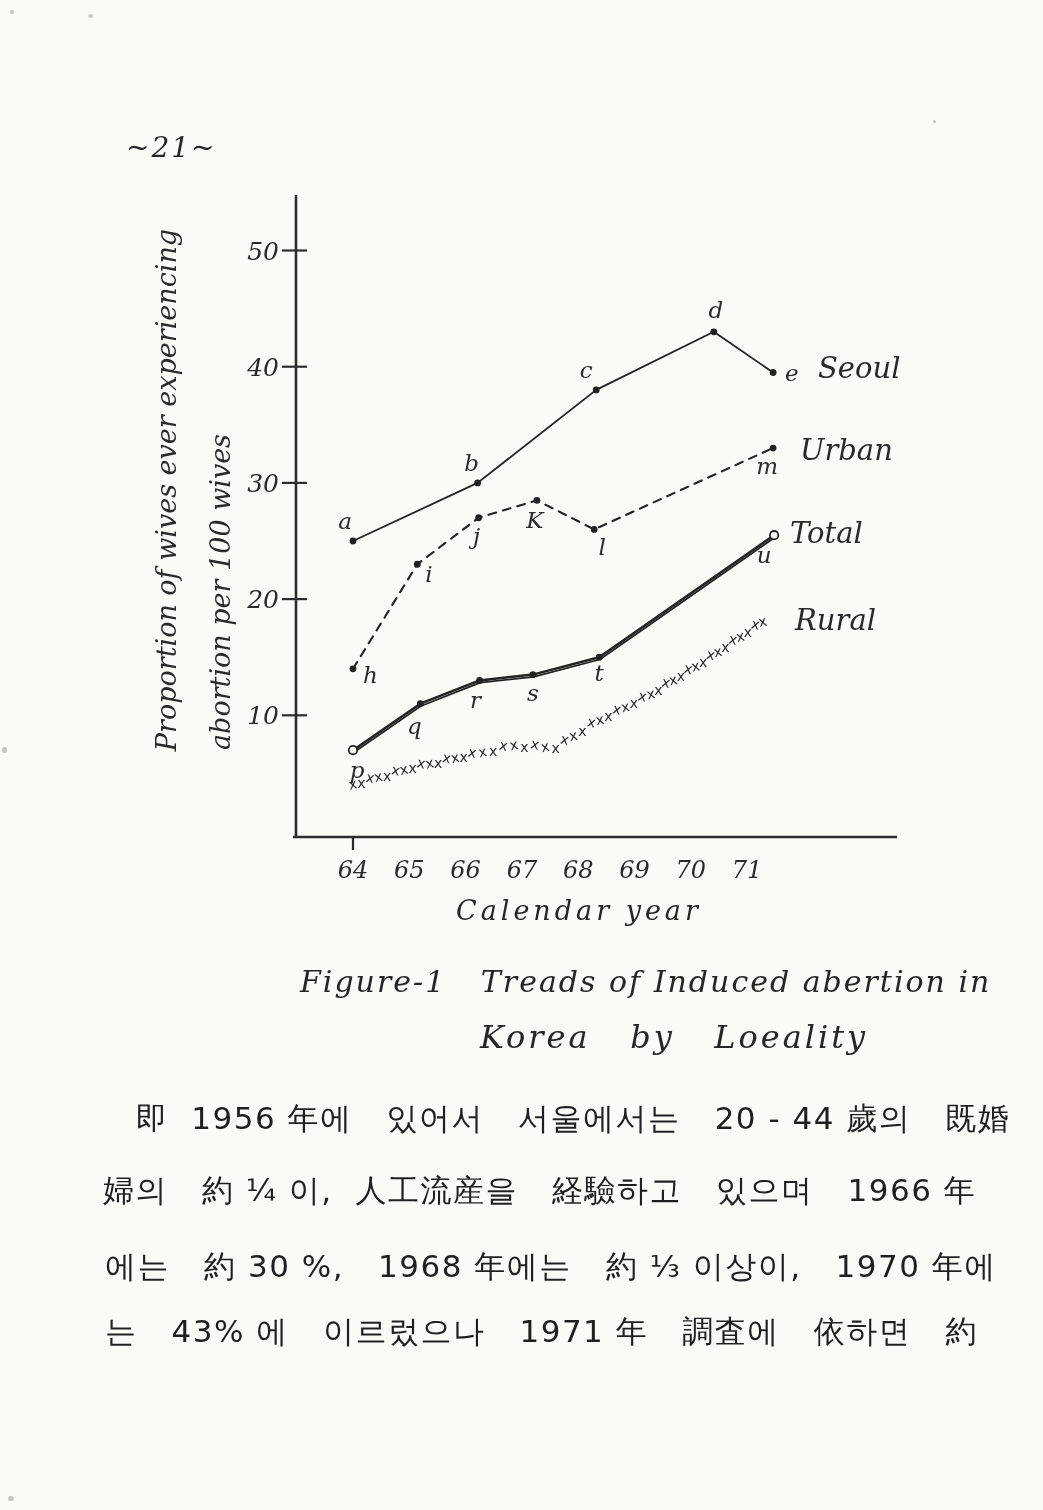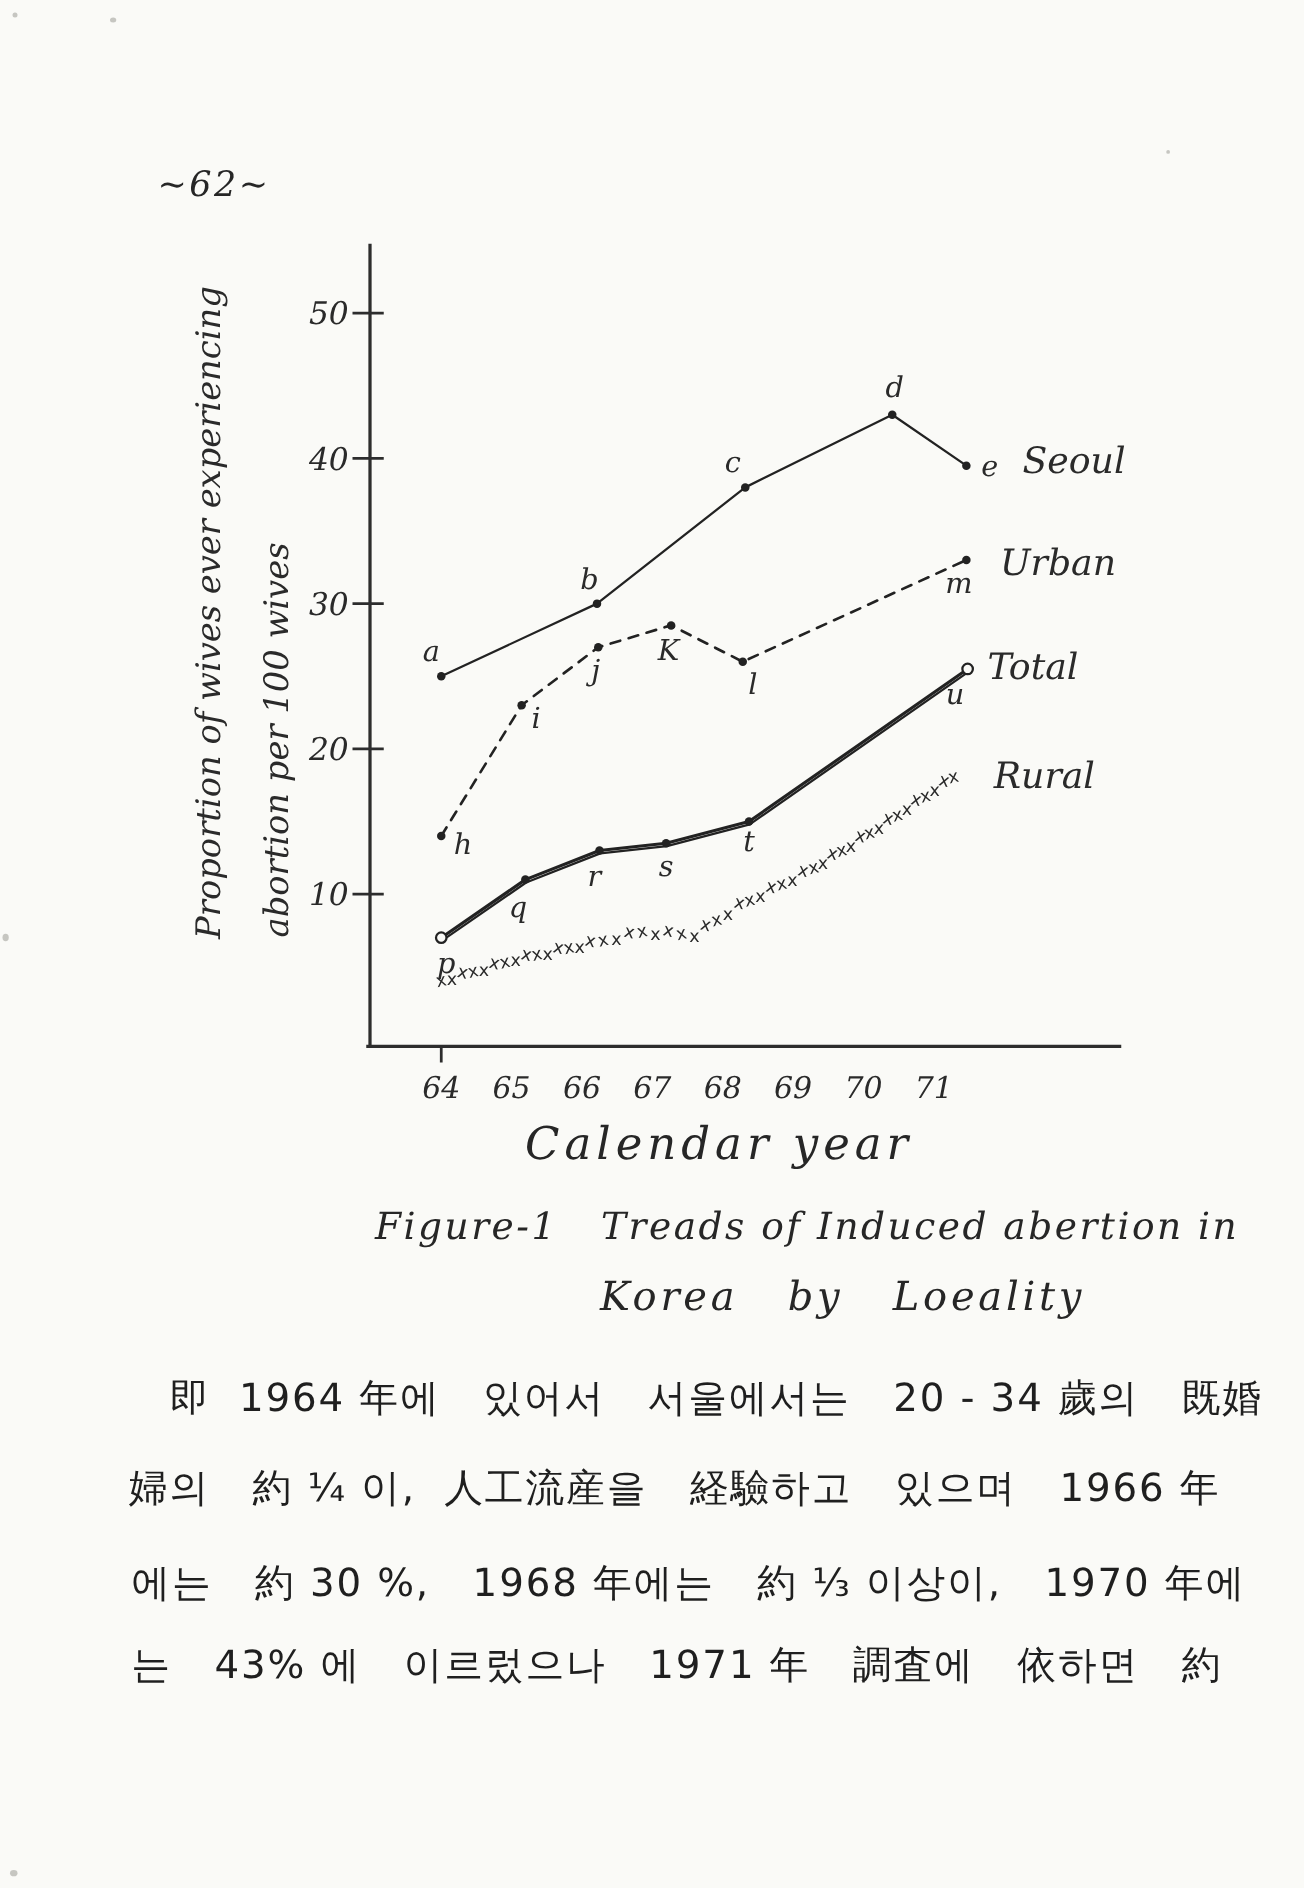--- a/index.html
+++ b/index.html
@@ -36,21 +36,21 @@
 </style>
 </head>
 <body>
 
 <div class="speck" style="left:10px;top:10px;width:4px;height:4px;"></div>
 <div class="speck" style="left:88px;top:14px;width:5px;height:4px;"></div>
 <div class="speck" style="left:2px;top:747px;width:5px;height:6px;"></div>
 <div class="speck" style="left:8px;top:1496px;width:6px;height:5px;"></div>
 <div class="speck" style="left:933px;top:120px;width:3px;height:3px;"></div>
 
-<div class="hw" style="left:126px;top:131px;font-size:28px;letter-spacing:2px;">~62~</div>
+<div class="hw" style="left:126px;top:131px;font-size:28px;letter-spacing:2px;">~21~</div>
 
 <svg id="chart-svg" width="1043" height="1510" viewBox="0 0 1043 1510">
     <line x1="296" y1="195" x2="296" y2="837" stroke="#2d2d2d" stroke-width="2.6"></line>
     <line x1="293" y1="837" x2="897" y2="837" stroke="#2d2d2d" stroke-width="2.6"></line>
     <line x1="282" y1="250.5" x2="307" y2="250.5" stroke="#2d2d2d" stroke-width="2.2"></line>
     <text x="279" y="259.5" class="tick-label" text-anchor="end">50</text>
     <line x1="282" y1="366.70000000000005" x2="307" y2="366.70000000000005" stroke="#2d2d2d" stroke-width="2.2"></line>
     <text x="279" y="375.70000000000005" class="tick-label" text-anchor="end">40</text>
     <line x1="282" y1="482.90000000000003" x2="307" y2="482.90000000000003" stroke="#2d2d2d" stroke-width="2.2"></line>
     <text x="279" y="491.90000000000003" class="tick-label" text-anchor="end">30</text>
@@ -155,21 +155,21 @@
     <text x="718.05" y="656.5594012783248" class="x-glyph" text-anchor="middle" transform="rotate(-12 718.05 652.5594012783248)">x</text>
     <text x="725.4999999999999" y="652.4036403698867" class="x-glyph" text-anchor="middle" transform="rotate(0 725.4999999999999 648.4036403698867)">x</text>
     <text x="732.9499999999999" y="644.1211689724814" class="x-glyph" text-anchor="middle" transform="rotate(12 732.9499999999999 640.1211689724814)">x</text>
     <text x="740.3999999999999" y="641.3391539552799" class="x-glyph" text-anchor="middle" transform="rotate(-12 740.3999999999999 637.3391539552799)">x</text>
     <text x="747.8499999999999" y="637.1300814729111" class="x-glyph" text-anchor="middle" transform="rotate(0 747.8499999999999 633.1300814729111)">x</text>
     <text x="755.3" y="628.8614414149982" class="x-glyph" text-anchor="middle" transform="rotate(12 755.3 624.8614414149982)">x</text>
     <text x="762.7499999999999" y="626.1187725759994" class="x-glyph" text-anchor="middle" transform="rotate(-12 762.7499999999999 622.1187725759994)">x</text>
     <text x="795" y="630" class="series-label" text-anchor="start">Rural</text>
   </svg>
 
-<div class="hw" style="left:420px;top:895px;font-size:36px;letter-spacing:4px;">Calendar year</div>
+<div class="hw" style="left:456px;top:895px;font-size:27px;letter-spacing:4px;">Calendar year</div>
 
 <div class="hw" style="left:300px;top:964px;font-size:30px;letter-spacing:2px;text-align:right;">Figure-1   Treads of Induced abertion in</div>
 <div class="hw" style="left:480px;top:1018px;font-size:32px;letter-spacing:3px;">Korea   by   Loeality</div>
 
-<div class="body-line" style="left:136px;top:1098px;">即  1964 年에   있어서   서울에서는   20 - 34 歲의   既婚</div>
+<div class="body-line" style="left:136px;top:1098px;">即  1956 年에   있어서   서울에서는   20 - 44 歲의   既婚</div>
 <div class="body-line" style="left:103px;top:1170px;">婦의   約 ¼ 이,  人工流産을   経驗하고   있으며   1966 年</div>
 <div class="body-line" style="left:105px;top:1246px;text-align:center;">에는   約 30 %,   1968 年에는   約 ⅓ 이상이,   1970 年에</div>
 <div class="body-line" style="left:105px;top:1311px;">는   43% 에   이르렀으나   1971 年   調査에   依하면   約</div>
 
 </body></html>

